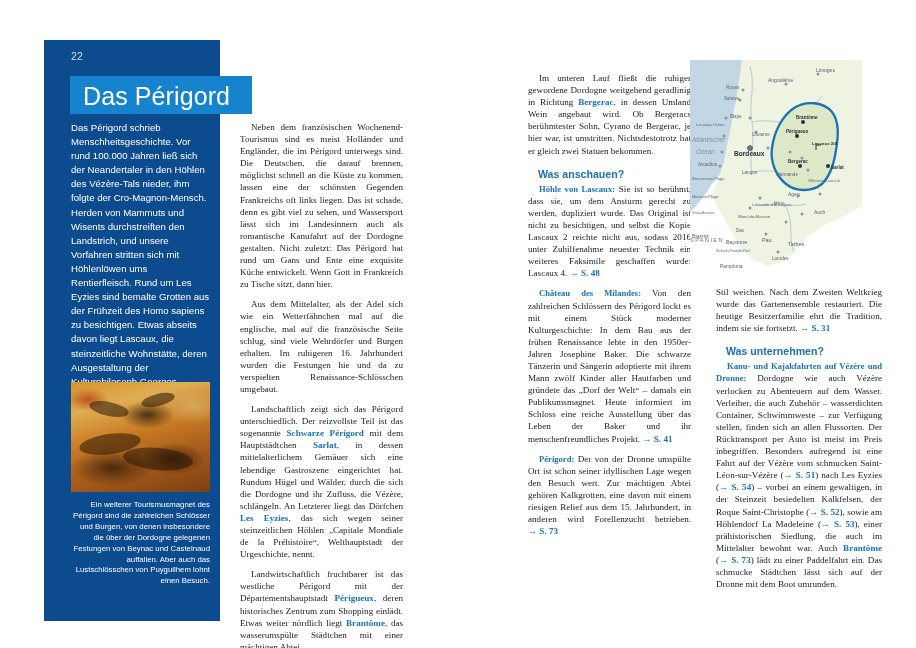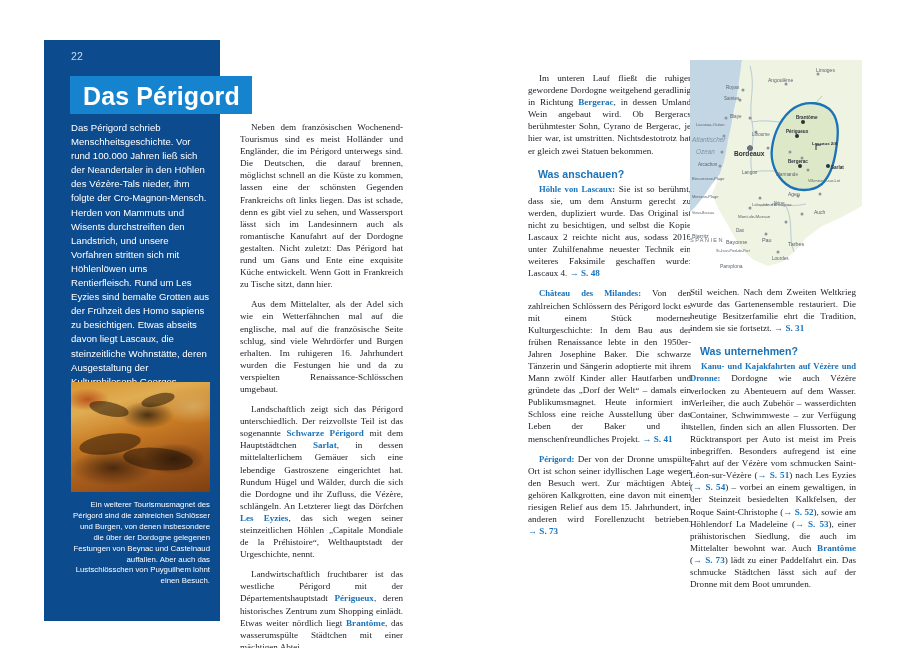--- a/index.html
+++ b/index.html
@@ -5,21 +5,21 @@
   html,body{margin:0;padding:0;background:#ffffff;}
   body{width:916px;height:648px;overflow:hidden;font-family:"Liberation Serif",serif;}
   .page{position:relative;width:744px;height:648px;background:#ffffff;}
 
   
   .blue-panel{position:absolute;left:44px;top:40px;width:176px;height:581px;background:#0d4b8f;}
   .folio{position:absolute;left:71px;top:50px;font-family:"Liberation Sans",sans-serif;
          font-size:10.5px;color:#cddcee;letter-spacing:.2px;}
   .title-band{position:absolute;left:70px;top:76px;width:182px;height:38px;background:#1683ce;}
   .title-band .title{position:absolute;left:13px;top:6px;font-family:"Liberation Sans",sans-serif;
-         font-weight:bold;font-size:25px;color:#ffffff;letter-spacing:.1px;white-space:nowrap;}
+         font-weight:normal;font-size:25px;color:#ffffff;letter-spacing:.1px;white-space:nowrap;}
   .intro{position:absolute;left:71px;top:121px;width:139px;font-family:"Liberation Sans",sans-serif;
          font-size:9.6px;line-height:14.1px;color:#ffffff;}
   .photo{position:absolute;left:71px;top:382px;width:139px;height:110px;border:0;
          background:
            radial-gradient(ellipse 60px 26px at 30% 78%, rgba(60,32,12,.85), rgba(0,0,0,0) 70%),
            radial-gradient(ellipse 44px 22px at 74% 70%, rgba(48,26,10,.8), rgba(0,0,0,0) 72%),
            radial-gradient(ellipse 38px 20px at 55% 30%, rgba(30,18,8,.75), rgba(0,0,0,0) 70%),
            radial-gradient(ellipse 30px 16px at 12% 16%, rgba(176,60,18,.75), rgba(0,0,0,0) 72%),
            radial-gradient(ellipse 42px 24px at 88% 22%, rgba(214,170,96,.9), rgba(0,0,0,0) 74%),
            linear-gradient(165deg,#d8932f 0%,#e0ad53 22%,#c97c24 45%,#a85d1c 68%,#7d3f12 100%);
@@ -29,21 +29,21 @@
          font-size:7.8px;line-height:10.9px;color:#ffffff;text-align:right;}
 
   
   .col{position:absolute;font-family:"Liberation Serif",serif;font-size:9.1px;line-height:12.1px;
        color:#20232a;text-align:justify;}
   .col p{margin:0;text-indent:11px;}
   .col p.first{text-indent:11px;}
   .col p + p{margin-top:8px;}
   #col-mid{left:240px;top:121px;width:163px;}
   #col-right{left:528px;top:72px;width:163px;}
-  #col-far{left:690px;top:286px;width:166px;}
+  #col-far{left:716px;top:286px;width:166px;}
 
   .blue{color:#1a72b8;font-weight:bold;}
   .ref{color:#1a72b8;font-weight:bold;white-space:nowrap;}
   .term{color:#1a72b8;font-weight:bold;font-family:Liberation Serif, serif;font-size:8.6px;}
   h3.sec{margin:11px 0 2px 10px;font-family:"Liberation Sans",sans-serif;font-weight:bold;
          font-size:10.6px;line-height:13px;color:#1a72b8;text-align:left;text-indent:0;}
   .entry{margin-top:2px;text-indent:0;}
 
   
   .map{position:absolute;left:690px;top:56px;width:172px;height:218px;overflow:hidden;background:#ffffff;}

